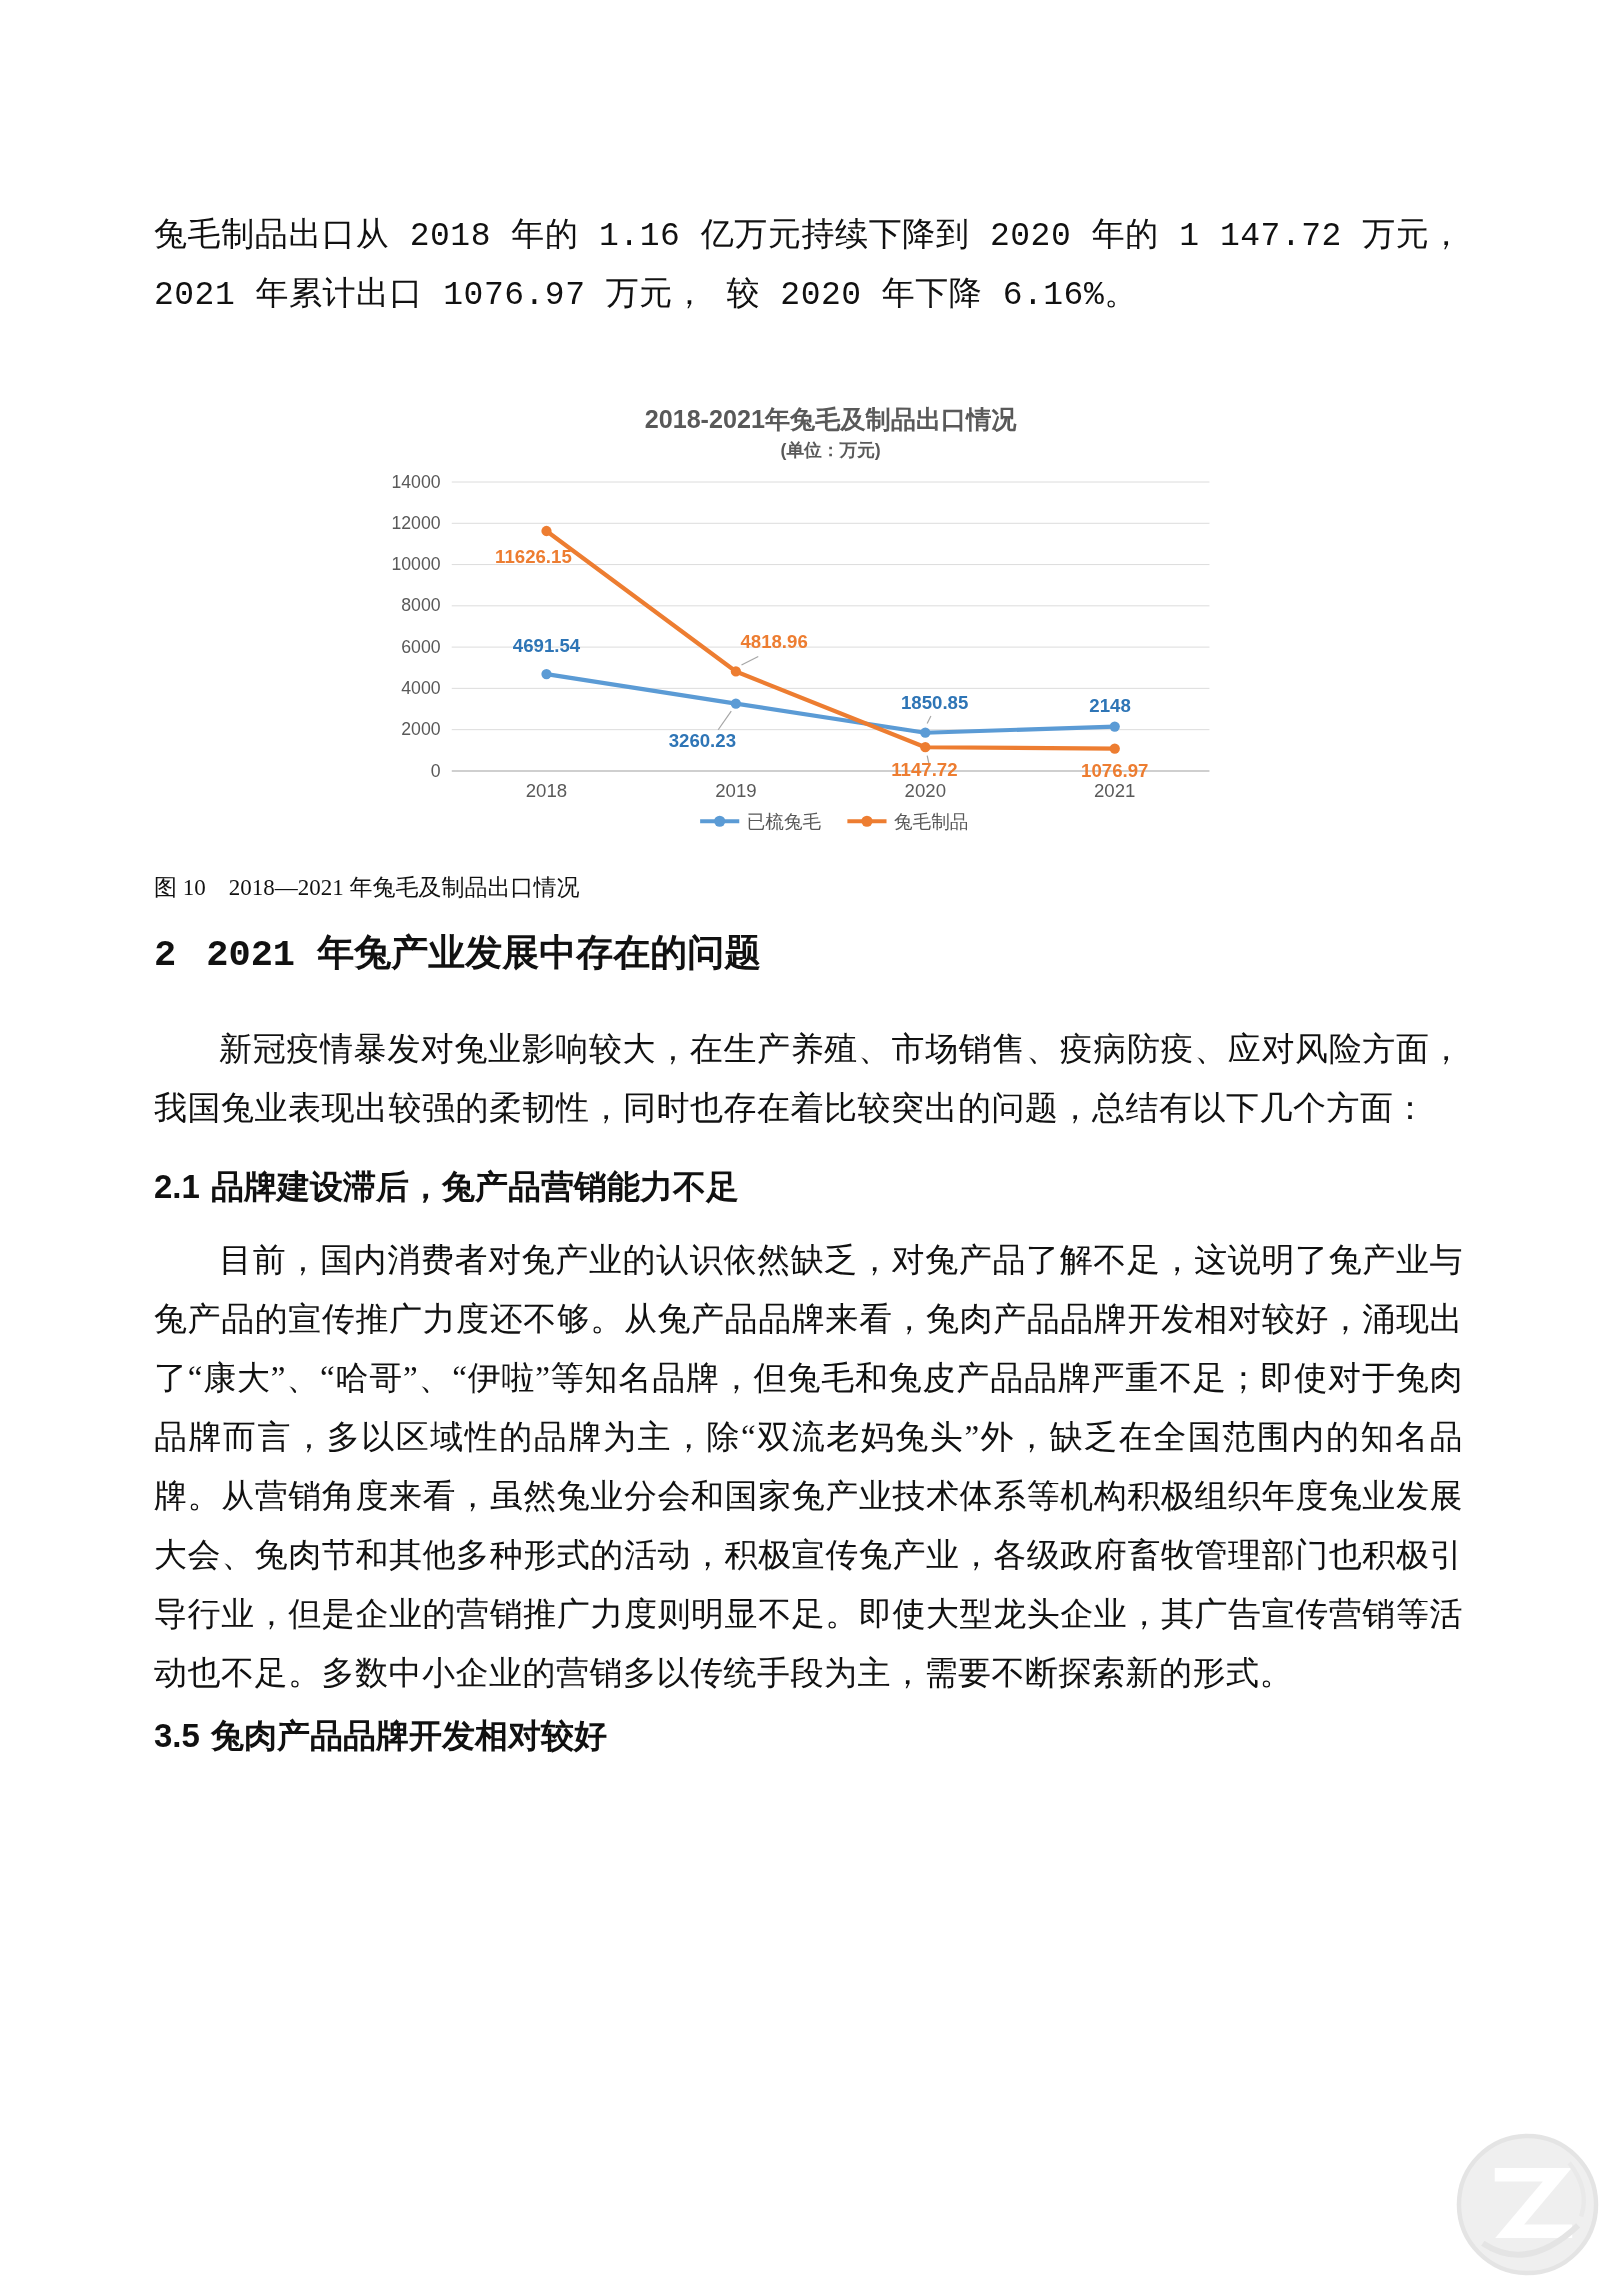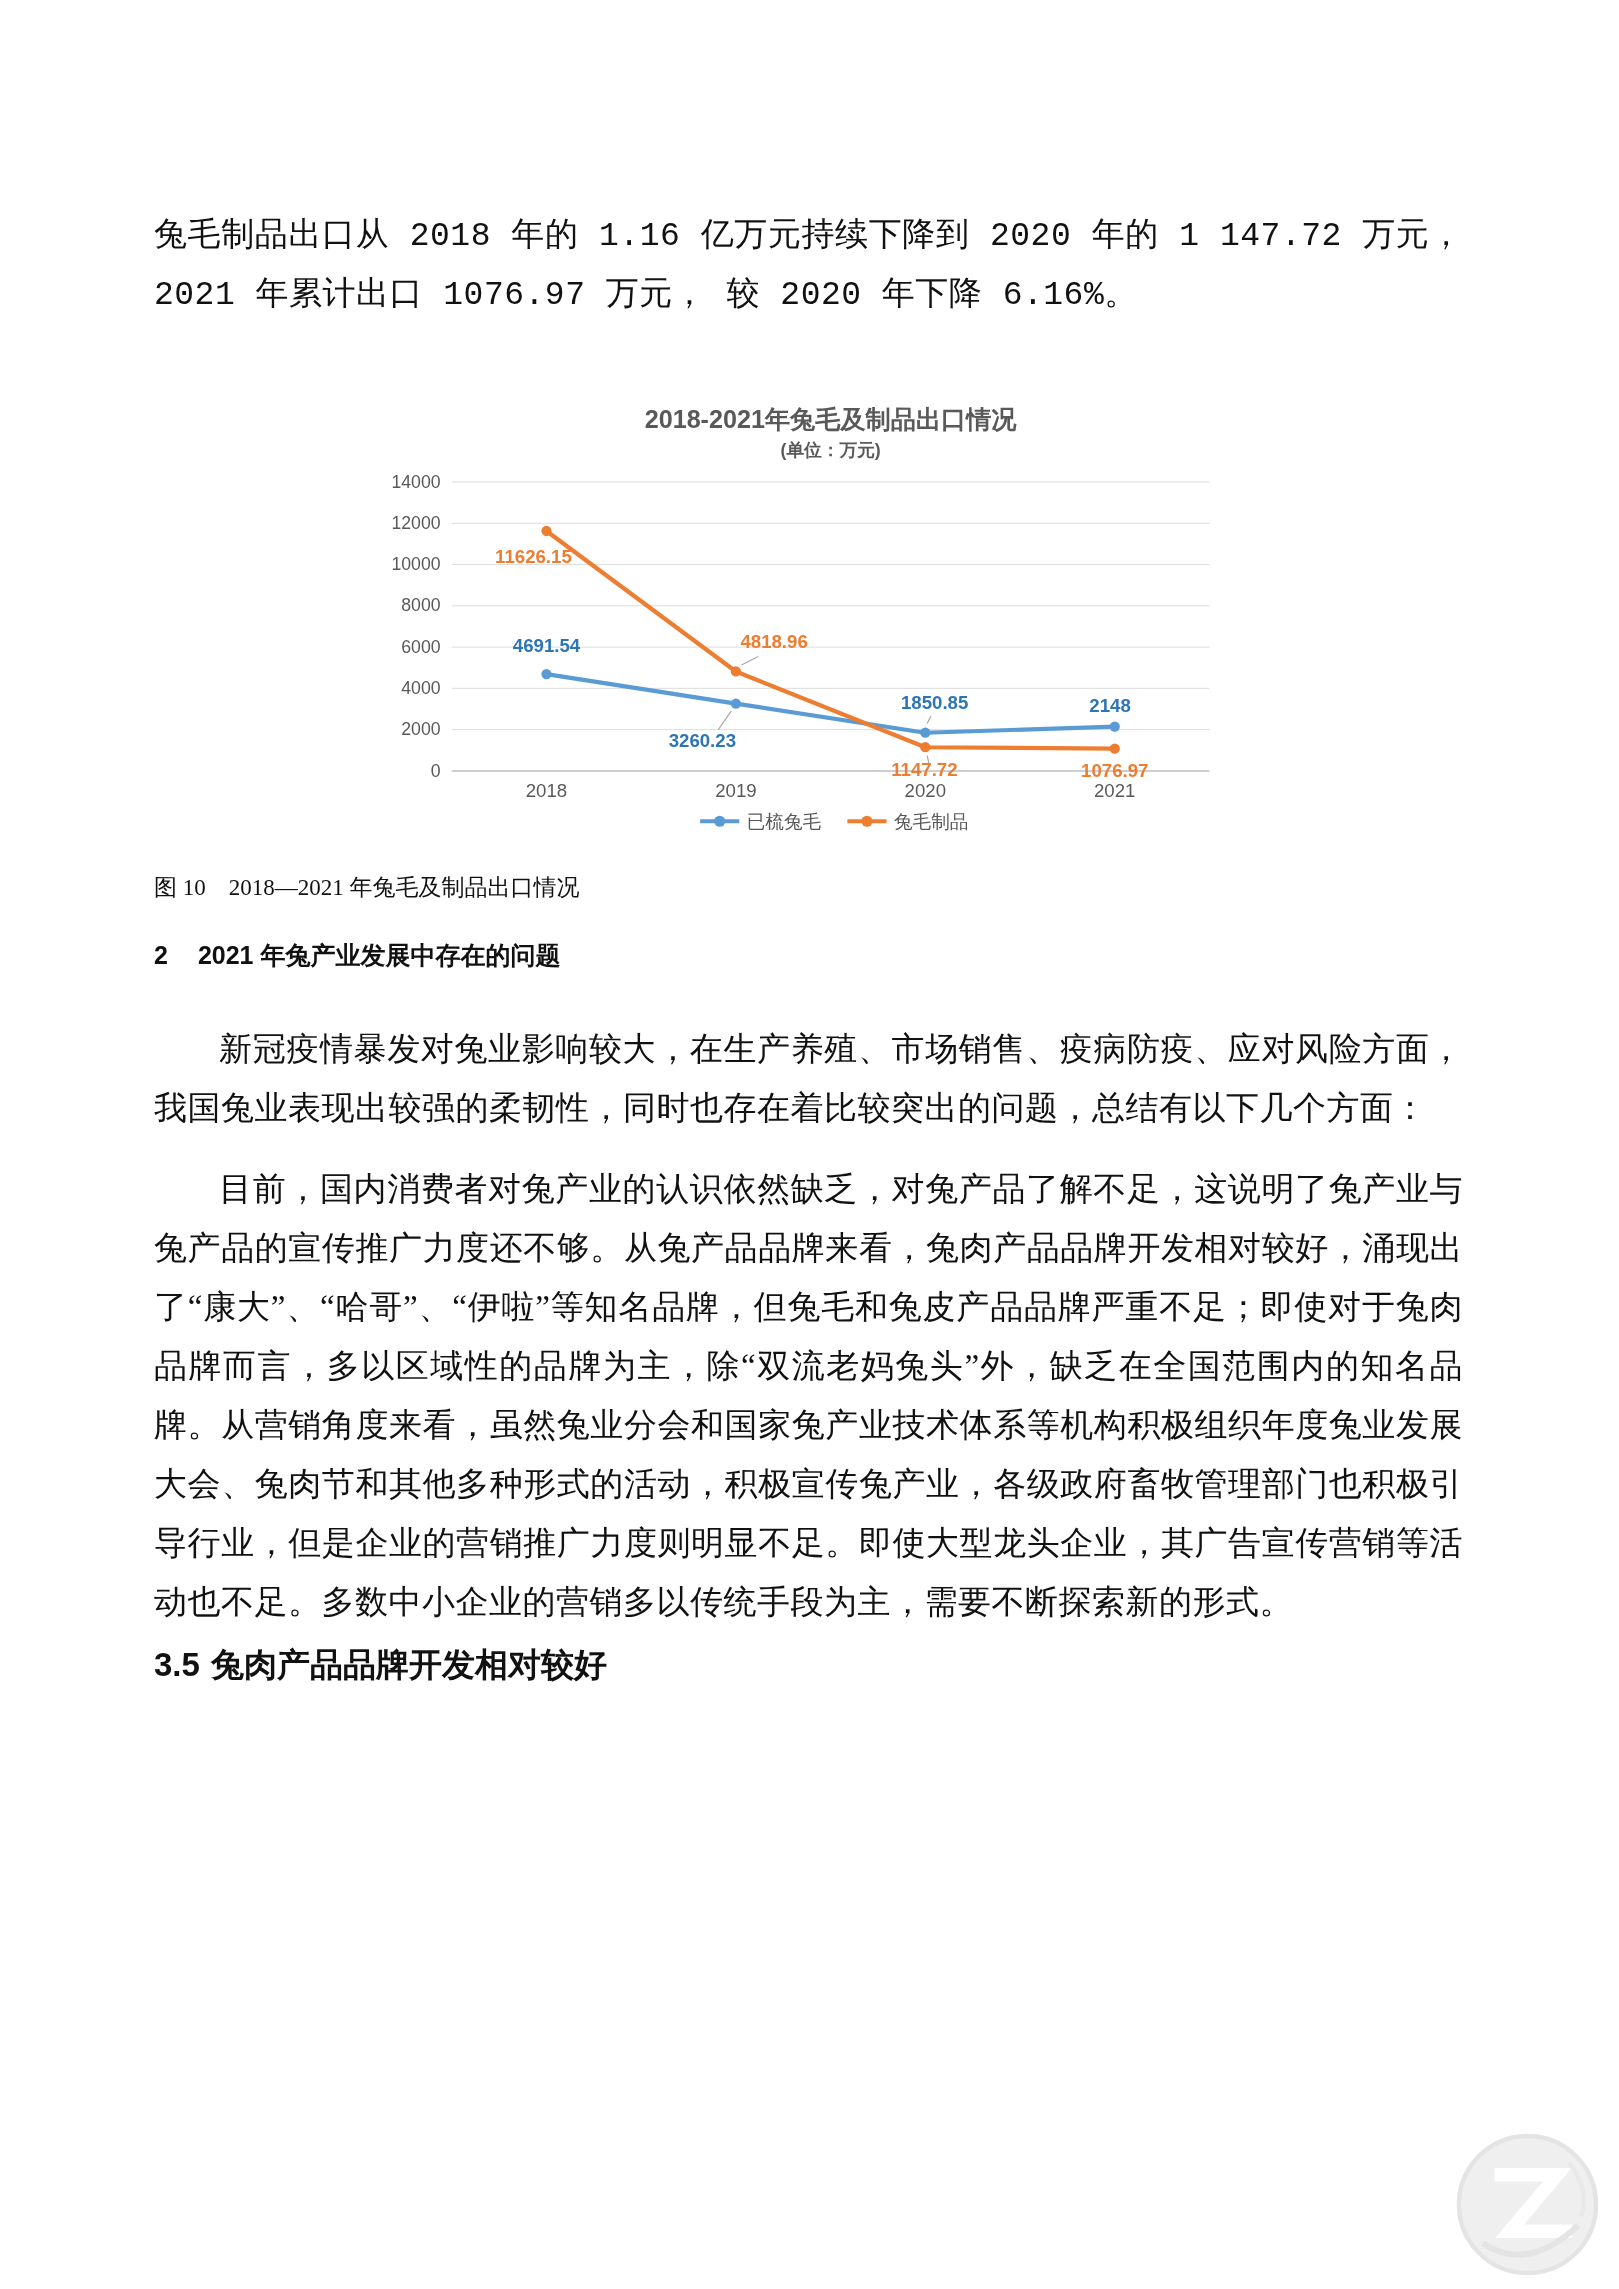--- a/index.html
+++ b/index.html
@@ -29,24 +29,24 @@
     position:relative;
   }
   .figure-caption{
     margin:15px 0 0 0;
     font-size:23px;
     line-height:42px;
     font-family:"Liberation Serif","DejaVu Serif",serif;
   }
   .sec-heading{
     margin:24px 0 0 0;
-    font-size:25px;
+    font-size:37px;
     line-height:45px;
     font-weight:700;
-    font-family:Liberation Sans, sans-serif;
+    font-family:Liberation Mono, monospace;
   }
   .sec-heading .sec-num{margin-right:30px;}
   .sub-heading{
     margin:26px 0 0 0;
     font-size:33px;
     line-height:45px;
     font-weight:700;
     font-family:"Liberation Sans","DejaVu Sans",sans-serif;
   }
   .sub-heading .sec-num{margin-right:11.2px;}
@@ -126,20 +126,23 @@
   </figure>
 
   <p class="figure-caption">图 10　2018—2021 年兔毛及制品出口情况</p>
 
   <h2 id="h2" class="sec-heading">
     <span class="sec-num">2</span><span>2021 年兔产业发展中存在的问题</span>
   </h2>
 
   <p id="p2" class="body-text">新冠疫情暴发对兔业影响较大，在生产养殖、市场销售、疫病防疫、应对风险方面，我国兔业表现出较强的柔韧性，同时也存在着比较突出的问题，总结有以下几个方面：</p>
 
+  <h3 id="h21" class="sub-heading">
+    <span class="sec-num">2.1</span><span>品牌建设滞后，兔产品营销能力不足</span>
+  </h3>
 
   <p id="p3" class="body-text">目前，国内消费者对兔产业的认识依然缺乏，对兔产品了解不足，这说明了兔产业与兔产品的宣传推广力度还不够。从兔产品品牌来看，兔肉产品品牌开发相对较好，涌现出了“康大”、“哈哥”、“伊啦”等知名品牌，但兔毛和兔皮产品品牌严重不足；即使对于兔肉品牌而言，多以区域性的品牌为主，除“双流老妈兔头”外，缺乏在全国范围内的知名品牌。从营销角度来看，虽然兔业分会和国家兔产业技术体系等机构积极组织年度兔业发展大会、兔肉节和其他多种形式的活动，积极宣传兔产业，各级政府畜牧管理部门也积极引导行业，但是企业的营销推广力度则明显不足。即使大型龙头企业，其广告宣传营销等活动也不足。多数中小企业的营销多以传统手段为主，需要不断探索新的形式。</p>
 
   <h3 id="h22" class="sub-heading">
     <span class="sec-num">3.5</span><span>兔肉产品品牌开发相对较好</span>
   </h3>
 
 
   <svg class="watermark" viewBox="0 0 100 100">
     <circle cx="50" cy="50" r="46" fill="#e3e3e3"></circle>

